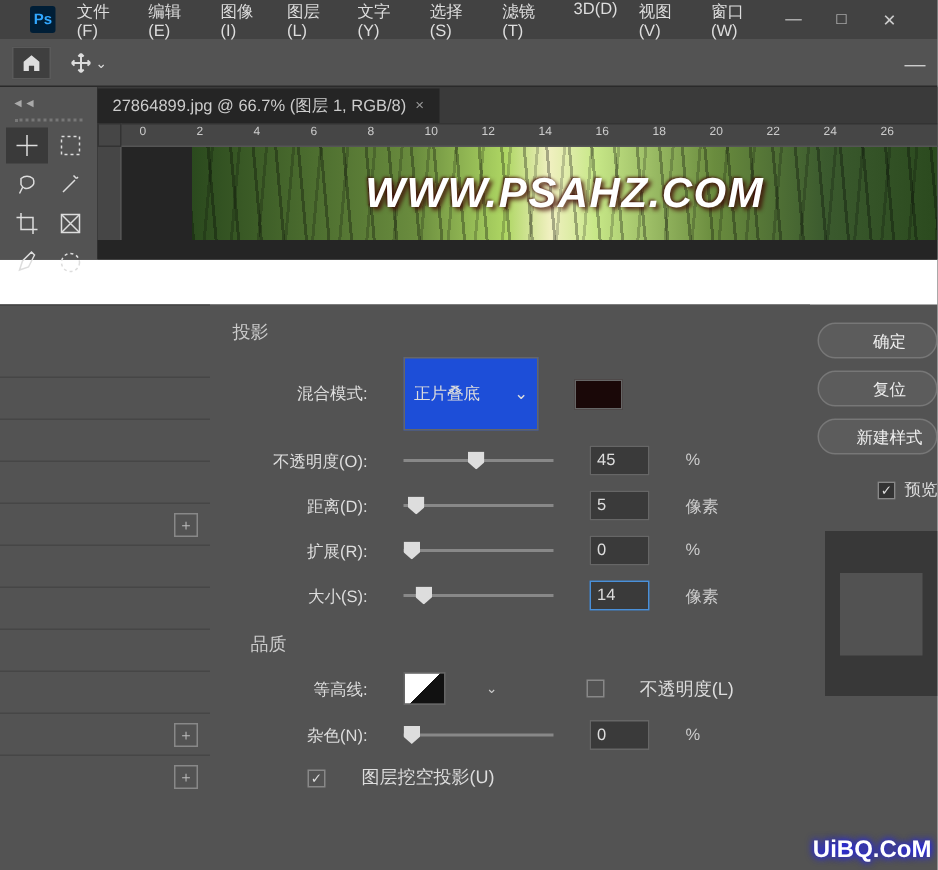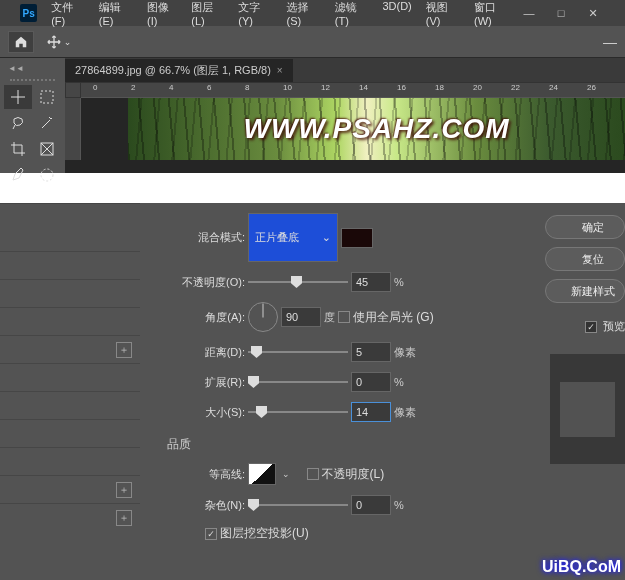--- a/index.html
+++ b/index.html
@@ -44,21 +44,21 @@
 
 
 .dialog { position: absolute; top: 203px; left: 0; width: 625px; height: 377px; background: #535353; display: flex; }
 .style-list { width: 140px; background: #535353; }
 .style-item { height: 28px; display: flex; align-items: center; justify-content: flex-end; padding-right: 8px; border-top: 1px solid #464646; }
 .style-plus { width: 16px; height: 16px; border: 1px solid #888; display: flex; align-items: center; justify-content: center; color: #bbb; font-size: 10px; }
 
 .settings-panel { flex: 1; background: #535353; padding: 10px 15px; color: #ddd; font-size: 12px; position: relative; }
 .section-title { font-size: 12px; color: #ccc; margin-bottom: 8px; }
 .sub-title { font-size: 12px; color: #ccc; margin-left: 12px; margin-bottom: 10px; }
-.field-row { display: flex; align-items: center; margin-bottom: 10px; gap: 3px; }
+.field-row { display: flex; align-items: center; margin-bottom: 10px; gap: 24px; }
 .field-label { width: 90px; text-align: right; color: #ddd; font-size: 11px; }
 .select-box { background: #1d4ed8; border: 1px solid #666; color: #ddd; padding: 16px 6px; width: 90px; font-size: 11px; display: flex; align-items: center; justify-content: space-between; }
 .color-swatch { width: 32px; height: 20px; background: #1a0808; border: 1px solid #666; }
 .slider-track { width: 100px; height: 12px; position: relative; display: flex; align-items: center; }
 .slider-line { width: 100%; height: 2px; background: #888; }
 .slider-thumb { position: absolute; width: 11px; height: 12px; background: #ddd; clip-path: polygon(0 0, 100% 0, 100% 60%, 50% 100%, 0 60%); top: 0; }
 .num-input { width: 40px; height: 20px; background: #3a3a3a; border: 1px solid #666; color: #ddd; text-align: left; padding: 0 4px; font-size: 11px; }
 .num-input.focused { border: 1px solid #4a90d9; }
 .unit { color: #ccc; font-size: 11px; }
 .angle-dial { width: 30px; height: 30px; border: 1px solid #888; border-radius: 50%; position: relative; }
@@ -224,50 +224,41 @@
     <div class="style-item"></div>
     <div class="style-item">
         <span class="style-plus">＋</span>
       </div>
     <div class="style-item">
         <span class="style-plus">＋</span>
       </div>
   </div>
 
   <div class="settings-panel">
+    <div class="section-title">投影</div>
 
     <div class="field-row">
       <span class="field-label">混合模式:</span>
       <div class="select-box">
         <span>正片叠底</span>
         <span>⌄</span>
       </div>
       <div class="color-swatch"></div>
     </div>
 
     <div class="field-row">
       <span class="field-label">不透明度(O):</span>
       <div class="slider-track">
           <div class="slider-line"></div>
           <div class="slider-thumb" style="left:43%"></div>
         </div>
       <input class="num-input" value="45" style="">
       <span class="unit">%</span>
     </div>
 
-    <div class="field-row">
-      <span class="field-label">角度(A):</span>
-      <div class="angle-dial">
-          <div class="angle-line"></div>
-        </div>
-      <input class="num-input" value="90" style="">
-      <span class="unit">度</span>
-      <span class="checkbox"></span>
-      <span>使用全局光 (G)</span>
-    </div>
 
     <div class="field-row">
       <span class="field-label">距离(D):</span>
       <div class="slider-track">
           <div class="slider-line"></div>
           <div class="slider-thumb" style="left:3%"></div>
         </div>
       <input class="num-input" value="5" style="">
       <span class="unit">像素</span>
     </div>

